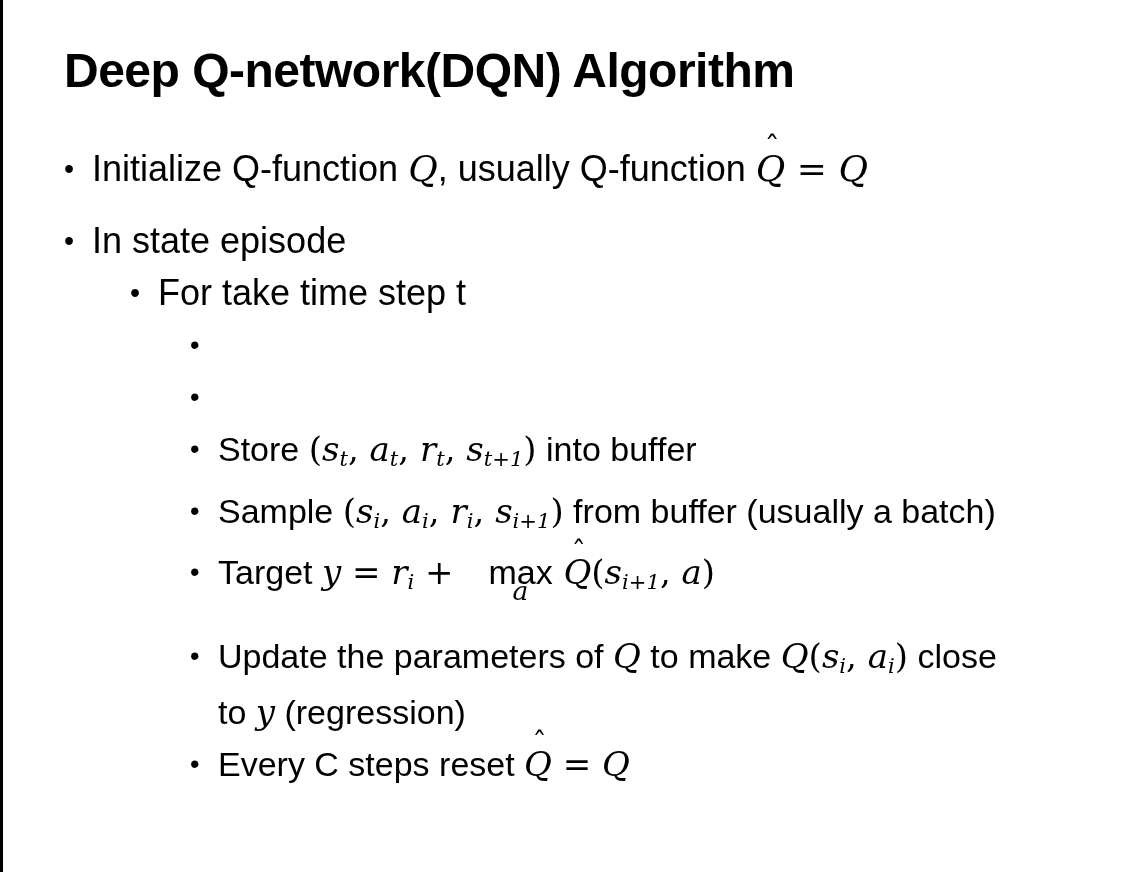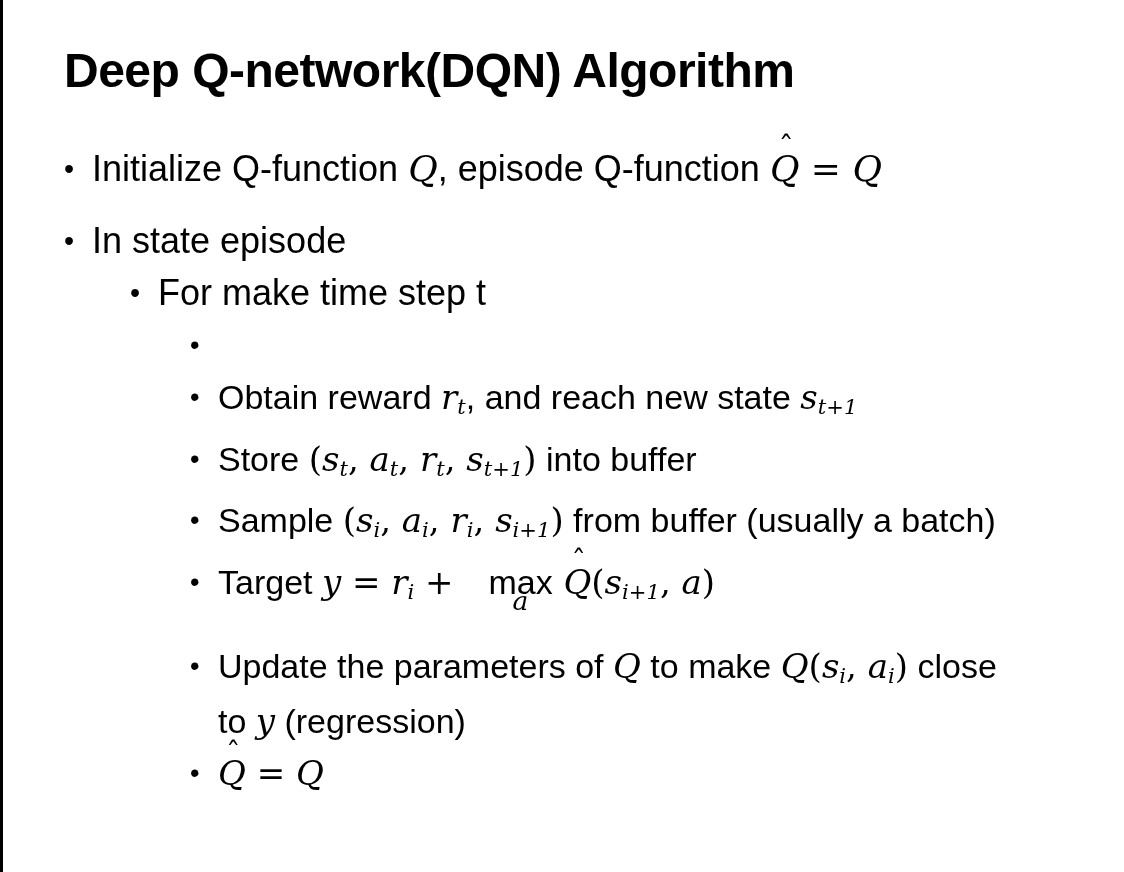--- a/index.html
+++ b/index.html
@@ -110,51 +110,50 @@
 </style>
 </head>
 <body>
 
 <div class="slide">
   <div class="edge-left"></div>
   <h1 class="title">Deep Q-network(DQN) Algorithm</h1>
   <div class="bullets">
       <div class="line lvl1">
         <span class="marker">•</span>
-        <div class="txt"><span class="tx">Initialize Q-function </span><span class="mi">Q</span><span class="tx">, episode Q-function </span><span class="hatwrap mi"><span class="hat">ˆ</span><span>Q</span></span><span class="mr"> = </span><span class="mi">Q</span></div>
+        <div class="txt"><span class="tx">Initialize Q-function </span><span class="mi">Q</span><span class="tx">, usually Q-function </span><span class="hatwrap mi"><span class="hat">ˆ</span><span>Q</span></span><span class="mr"> = </span><span class="mi">Q</span></div>
       </div>
       <div class="line lvl1">
         <span class="marker">•</span>
         <div class="txt"><span class="tx">In state episode</span></div>
       </div>
       <div class="line lvl2">
         <span class="marker">•</span>
-        <div class="txt"><span class="tx">For make time step t</span></div>
+        <div class="txt"><span class="tx">For take time step t</span></div>
       </div>
       <div class="line lvl3">
         <span class="marker">•</span>
       </div>
       <div class="line lvl3">
         <span class="marker">•</span>
-        <div class="txt"><span class="tx">Obtain reward </span><span class="mi">r</span><span class="sub">t</span><span class="tx">, and reach new state </span><span class="mi">s</span><span class="sub">t+1</span></div>
       </div>
       <div class="line lvl3">
         <span class="marker">•</span>
         <div class="txt"><span class="tx">Store </span><span class="mr">(</span><span class="mi">s</span><span class="sub">t</span><span class="mr">, </span><span class="mi">a</span><span class="sub">t</span><span class="mr">, </span><span class="mi">r</span><span class="sub">t</span><span class="mr">, </span><span class="mi">s</span><span class="sub">t+1</span><span class="mr">)</span><span class="tx"> into buffer</span></div>
       </div>
       <div class="line lvl3">
         <span class="marker">•</span>
         <div class="txt"><span class="tx">Sample </span><span class="mr">(</span><span class="mi">s</span><span class="sub">i</span><span class="mr">, </span><span class="mi">a</span><span class="sub">i</span><span class="mr">, </span><span class="mi">r</span><span class="sub">i</span><span class="mr">, </span><span class="mi">s</span><span class="sub">i+1</span><span class="mr">)</span><span class="tx"> from buffer (usually a batch)</span></div>
       </div>
       <div class="line lvl3 has-under">
         <span class="marker">•</span>
         <div class="txt"><span class="tx">Target </span><span class="mi">y</span><span class="mr"> = </span><span class="mi">r</span><span class="sub">i</span><span class="mr"> + </span><span class="underset"><span class="u-top">max</span><span class="u-bot mi">a</span></span><span class="mr"> </span><span class="hatwrap mi"><span class="hat">ˆ</span><span>Q</span></span><span class="mr">(</span><span class="mi">s</span><span class="sub">i+1</span><span class="mr">, </span><span class="mi">a</span><span class="mr">)</span></div>
       </div>
       <div class="line lvl3">
         <span class="marker">•</span>
         <div class="txt"><span class="tx">Update the parameters of </span><span class="mi">Q</span><span class="tx"> to make </span><span class="mi">Q</span><span class="mr">(</span><span class="mi">s</span><span class="sub">i</span><span class="mr">, </span><span class="mi">a</span><span class="sub">i</span><span class="mr">)</span><span class="tx"> close</span><br><span class="tx">to </span><span class="mi">y</span><span class="tx"> (regression)</span></div>
       </div>
       <div class="line lvl3">
         <span class="marker">•</span>
-        <div class="txt"><span class="hatwrap mi"><span class="hat">ˆ</span><span>Q</span></span><span class="mr"> = </span><span class="mi">Q</span></div>
+        <div class="txt"><span class="tx">Every C steps reset </span><span class="hatwrap mi"><span class="hat">ˆ</span><span>Q</span></span><span class="mr"> = </span><span class="mi">Q</span></div>
       </div>
     </div>
 </div>
 
 </body></html>

